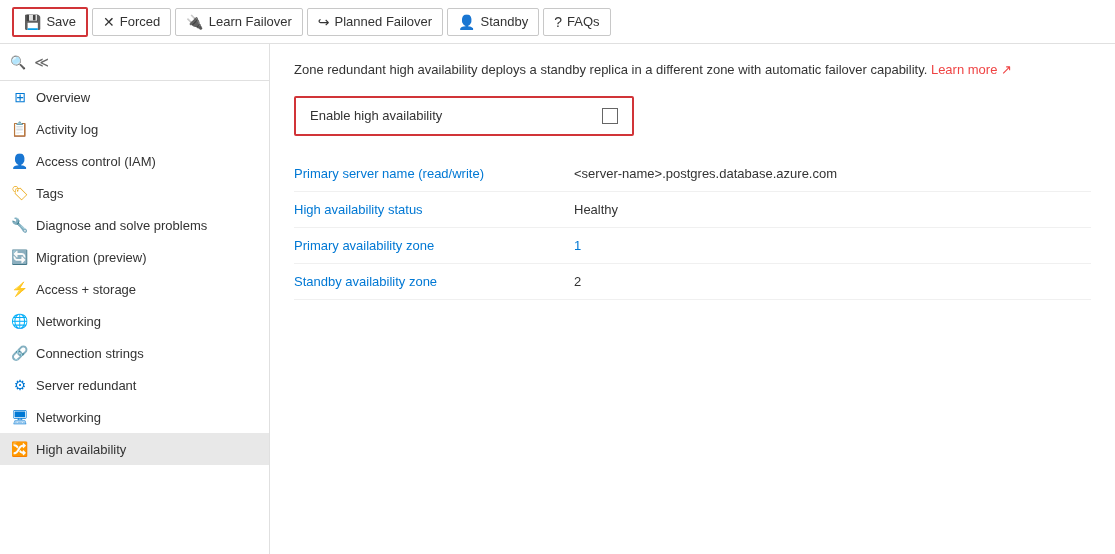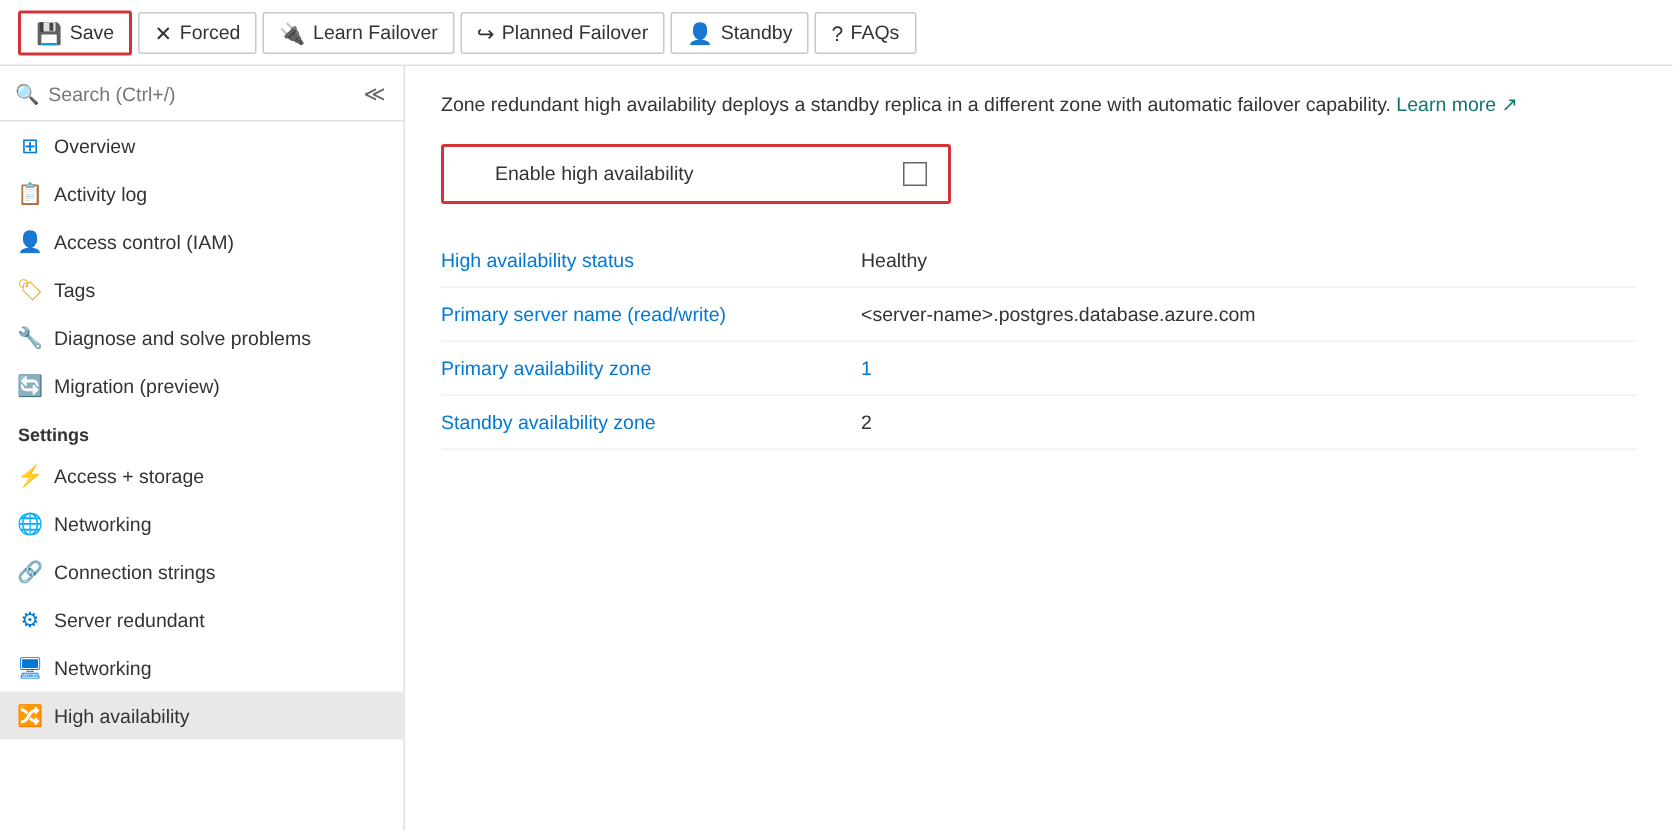--- a/index.html
+++ b/index.html
@@ -96,39 +96,38 @@
       overflow-y: auto;
       padding: 16px 24px;
     }
     .description-text {
       font-size: 13px;
       color: #333;
       margin-bottom: 16px;
       line-height: 1.5;
     }
     .description-text a {
-      color: #0f766e;
+      color: #ef4444;
       text-decoration: none;
     }
 
     
     .enable-ha-box {
       border: 2px solid #d13438;
       border-radius: 2px;
       padding: 10px 14px;
       display: flex;
       align-items: center;
       justify-content: space-between;
       width: 340px;
       margin-bottom: 20px;
     }
     .enable-ha-label {
       font-size: 13px;
       color: #333;
-      margin-left: 20px;
     }
     .ha-checkbox {
       width: 16px;
       height: 16px;
       border: 1px solid #666;
       background: #fff;
       cursor: pointer;
       flex-shrink: 0;
     }
 
@@ -196,21 +195,20 @@
     <span class="btn-icon">?</span>
     <span>FAQs</span>
   </button>
 </div>
 
 <div class="main-layout">
 
   <div class="sidebar">
     <div class="search-bar">
       <span style="color:#666; font-size:13px;">🔍</span>
-      <input class="search-input" type="text" placeholder="Search (Ctrl+/)" style="">
       <button class="search-collapse-btn">≪</button>
     </div>
 
     <div class="sidebar-item">
       <span class="item-icon icon-overview">⊞</span>
       <span>Overview</span>
     </div>
     <div class="sidebar-item">
       <span class="item-icon icon-activity">📋</span>
       <span>Activity log</span>
@@ -225,21 +223,20 @@
     </div>
     <div class="sidebar-item">
       <span class="item-icon icon-diagnose">🔧</span>
       <span>Diagnose and solve problems</span>
     </div>
     <div class="sidebar-item">
       <span class="item-icon icon-migration">🔄</span>
       <span>Migration (preview)</span>
     </div>
 
-    <div class="sidebar-section-label">Settings</div>
 
     <div class="sidebar-item">
       <span class="item-icon icon-compute">⚡</span>
       <span>Access + storage</span>
     </div>
     <div class="sidebar-item">
       <span class="item-icon icon-networking">🌐</span>
       <span>Networking</span>
     </div>
     <div class="sidebar-item">
@@ -269,26 +266,26 @@
     </p>
 
     <div class="enable-ha-box">
       <span class="enable-ha-label">Enable high availability</span>
       <div class="ha-checkbox"></div>
     </div>
 
     <table class="info-table">
       <tbody id="info-table-body">
       <tr>
+            <td>Primary server name (read/write)</td>
+            <td>&lt;server-name&gt;.postgres.database.azure.com</td>
+          </tr>
+          <tr>
             <td>High availability status</td>
             <td>Healthy</td>
-          </tr>
-          <tr>
-            <td>Primary server name (read/write)</td>
-            <td>&lt;server-name&gt;.postgres.database.azure.com</td>
           </tr>
           <tr>
             <td>Primary availability zone</td>
             <td style="color: rgb(0, 120, 212);">1</td>
           </tr>
           <tr>
             <td>Standby availability zone</td>
             <td>2</td>
           </tr>
         </tbody>

